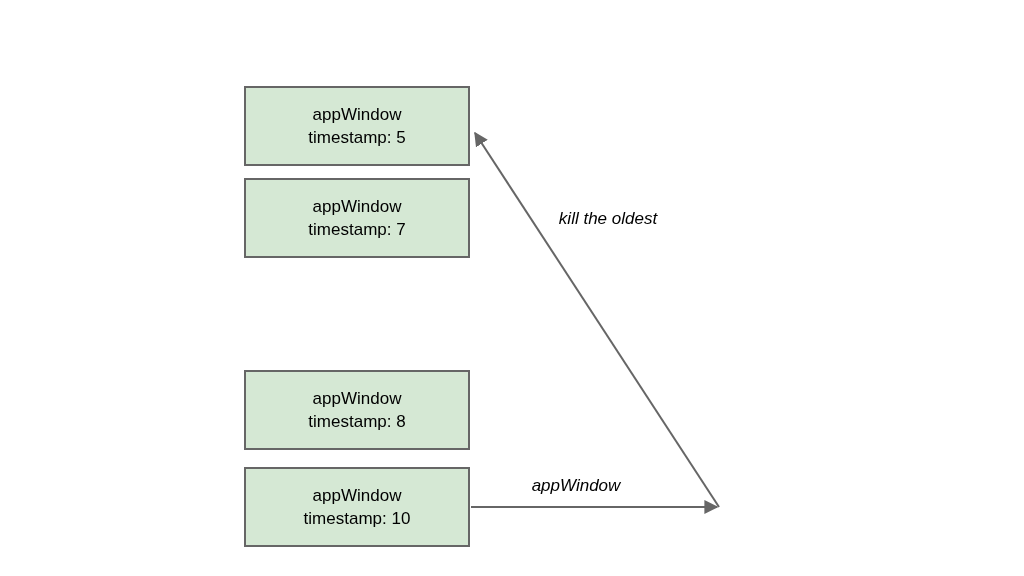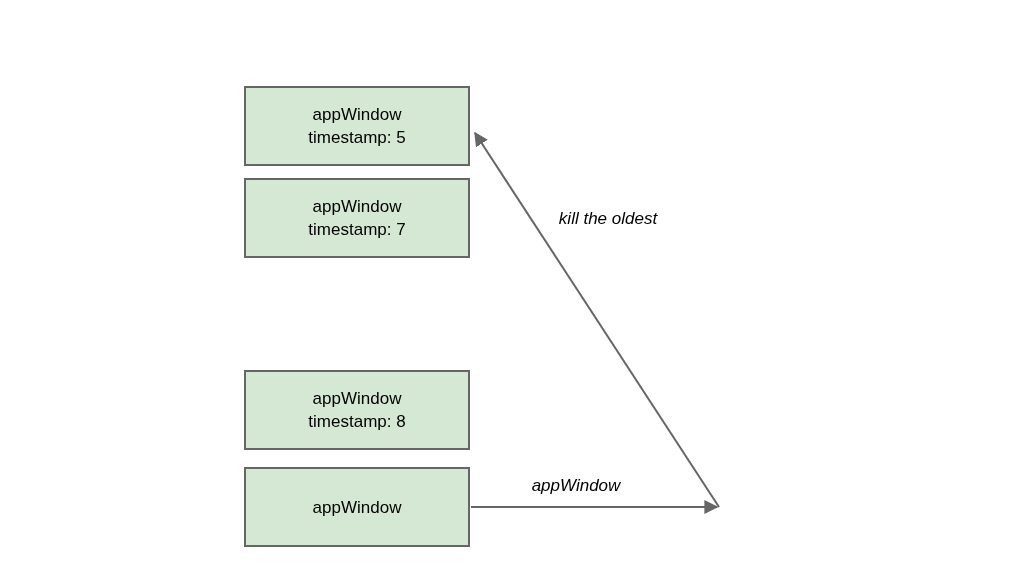--- a/index.html
+++ b/index.html
@@ -103,19 +103,20 @@
     <div class="box-line">timestamp: 7</div>
   </div>
 
   <div class="app-box box-3">
     <div class="box-line">appWindow</div>
     <div class="box-line">timestamp: 8</div>
   </div>
 
   <div class="app-box box-4">
     <div class="box-line">appWindow</div>
+    <div class="box-line">timestamp: 10</div>
   </div>
 
   <div class="edge-label label-kill">kill the oldest</div>
 
   <div class="edge-label label-suspended">appWindow</div>
 
 </div>
 
 </body></html>

